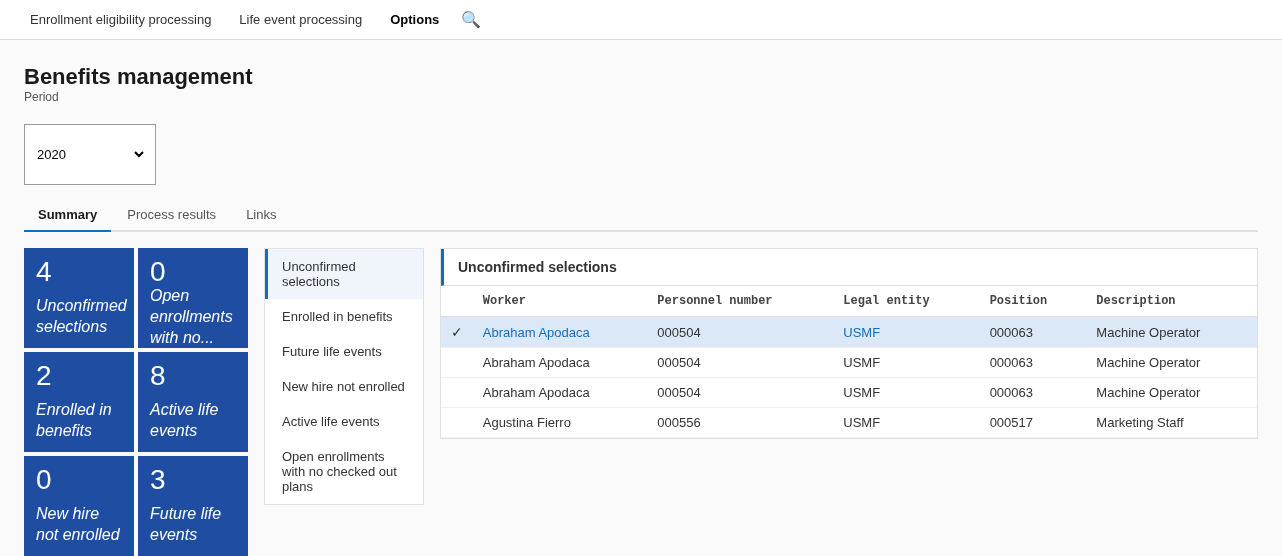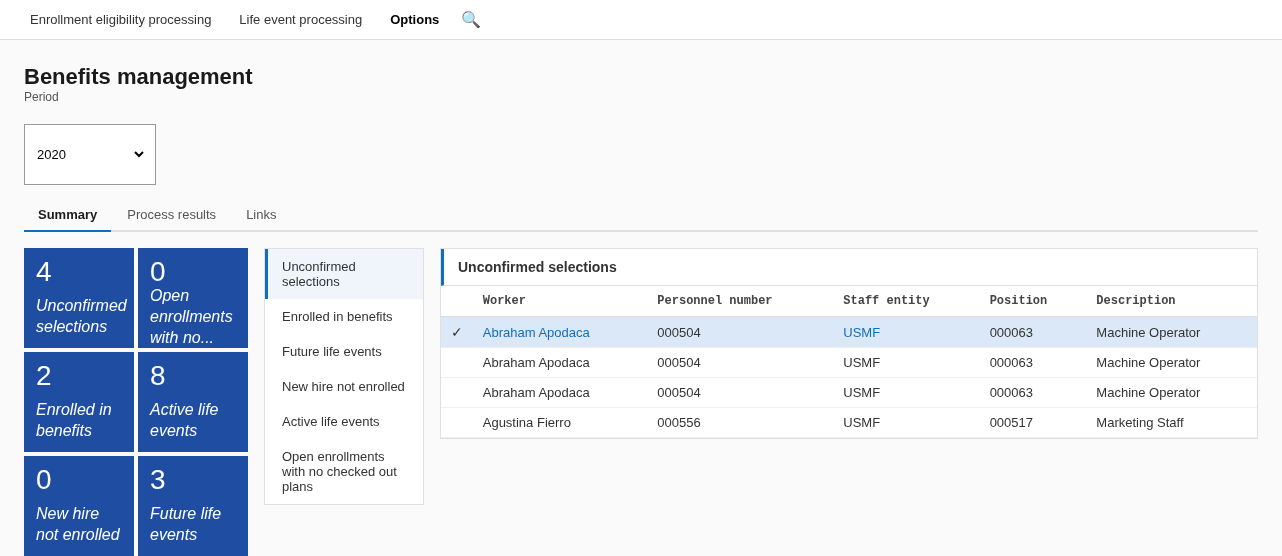--- a/index.html
+++ b/index.html
@@ -261,21 +261,21 @@
     </div>
 
     <div class="right-panel">
       <div style="padding: 10px 14px; border-bottom: 1px solid #e0e0e0; font-weight: 600; font-size: 14px; border-left: 3px solid #106ebe;">Unconfirmed selections</div>
       <table class="data-table">
         <thead>
           <tr>
             <th class="check-col"></th>
             <th>Worker</th>
             <th>Personnel number</th>
-            <th>Staff entity</th>
+            <th>Legal entity</th>
             <th>Position</th>
             <th>Description</th>
           </tr>
         </thead>
         <tbody id="table-body">
         <tr class="selected">
               <td class="check-col"><span class="checkmark">✓</span></td>
               <td class="link">Abraham Apodaca</td>
               <td>000504</td>
               <td class="link">USMF</td>

